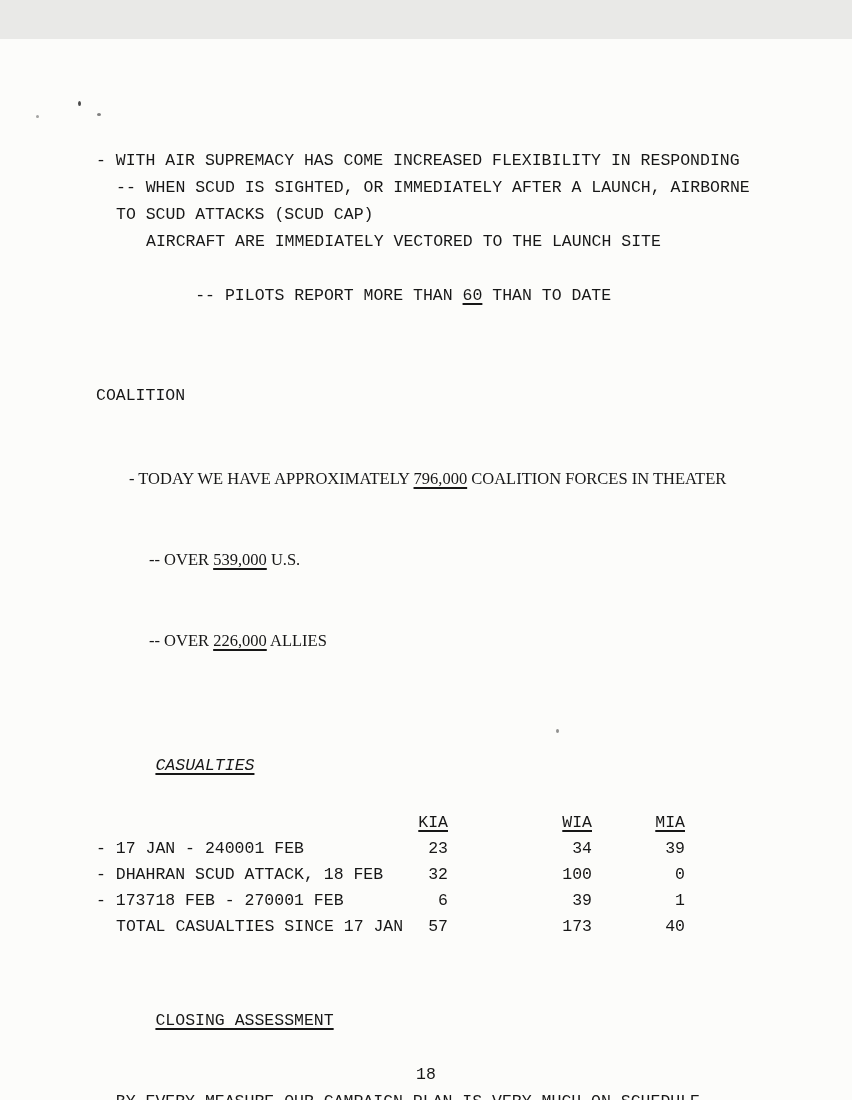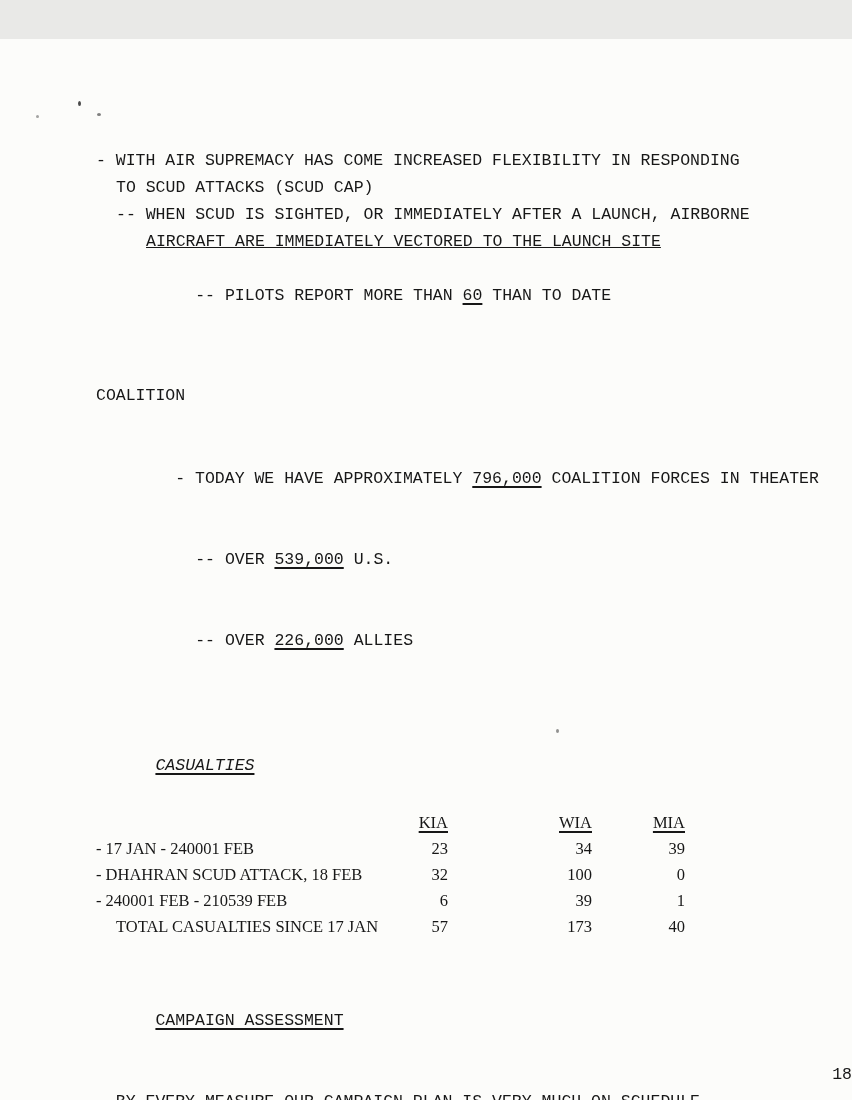--- a/index.html
+++ b/index.html
@@ -6,39 +6,39 @@
   html,body { width:852px; height:1100px; }
   body { background:#e9e9e7; font-family:"Liberation Mono","DejaVu Sans Mono",monospace; }
   .page {
     position:relative; width:852px; height:1100px; background:#fcfcfa;
     color:#171717; font-size:16.5px; line-height:27px; overflow:hidden;margin-top:39px;
   }
   .doc { position:absolute; top:108px; left:96px; width:700px; }
   .line { white-space:pre; }
   .u { text-decoration:underline; text-underline-offset:3px; text-decoration-thickness:1.5px; }
   .ind1 { padding-left:20px; }
-  .ind2 { padding-left:50px;text-decoration:underline; }
+  .ind2 { padding-left:50px; }
 
   .sec-personnel-heading { margin-top:46px; }
-  .sec-personnel-list { margin-top:29px; }
+  .sec-personnel-list { margin-top:29px;font-family:Liberation Serif, serif; }
   .sec-casualties-heading { margin-top:44px;font-style:italic; }
 
   .ctable { margin-top:4px; }
-  .trow { display:flex; line-height:26px; white-space:pre;font-family:Liberation Serif, serif; }
+  .trow { display:flex; line-height:26px; white-space:pre; }
   .tlabel { width:300px; flex:0 0 auto; }
   .tlabel.total { padding-left:20px; }
   .tnum { flex:0 0 auto; text-align:right; }
   .tnum.kia { width:52px; }
   .tnum.wia { width:144px;text-align:right; }
   .tnum.mia { width:93px; }
 
   .sec-closing-heading { margin-top:40px; }
   .closing-line1 { margin-top:27px; }
 
-  .page-number { position:absolute; top:1022px; left:0; right:0; text-align:right; line-height:27px; }
+  .page-number { position:absolute; top:1022px; left:0; right:0; text-align:center; line-height:27px; }
   .footer-note { position:absolute; top:1082px; left:86px; font-size:14.5px; line-height:24px; white-space:pre; font-weight:bold; }
 
   .speck { position:absolute; background:#4a4a4a; border-radius:50%; }
   .speck.s1 { top:62px;  left:78px;  width:3px; height:5px; }
   .speck.s2 { top:74px;  left:97px;  width:4px; height:3px; opacity:.7; }
   .speck.s3 { top:76px;  left:36px;  width:3px; height:3px; opacity:.5; }
   .speck.s4 { top:690px; left:556px; width:3px; height:4px; opacity:.6; }
 </style>
 </head>
 <body>
@@ -47,22 +47,22 @@
 
   <span class="speck s1"></span>
   <span class="speck s2"></span>
   <span class="speck s3"></span>
   <span class="speck s4"></span>
 
   <div class="doc">
 
     <div>
       <div class="line">- WITH AIR SUPREMACY HAS COME INCREASED FLEXIBILITY IN RESPONDING</div>
+      <div class="line ind1">-- WHEN SCUD IS SIGHTED, OR IMMEDIATELY AFTER A LAUNCH, AIRBORNE</div>
       <div class="line ind1">TO SCUD ATTACKS (SCUD CAP)</div>
-      <div class="line ind1">-- WHEN SCUD IS SIGHTED, OR IMMEDIATELY AFTER A LAUNCH, AIRBORNE</div>
       <div class="line ind2">AIRCRAFT ARE IMMEDIATELY VECTORED TO THE LAUNCH SITE</div>
       <div class="line ind1">
         <span>-- PILOTS REPORT MORE THAN </span><span class="u">60</span><span> THAN TO DATE</span>
       </div>
     </div>
 
     <div class="line sec-personnel-heading">COALITION</div>
 
     <div class="sec-personnel-list">
       <div class="line">
@@ -93,35 +93,35 @@
         <span class="tnum wia">34</span>
         <span class="tnum mia">39</span>
       </div>
       <div class="trow">
         <span class="tlabel">- DHAHRAN SCUD ATTACK, 18 FEB</span>
         <span class="tnum kia">32</span>
         <span class="tnum wia">100</span>
         <span class="tnum mia">0</span>
       </div>
       <div class="trow">
-        <span class="tlabel">- 240001 FEB - 210539 FEB</span>
+        <span class="tlabel">- 173718 FEB - 270001 FEB</span>
         <span class="tnum kia">6</span>
         <span class="tnum wia">39</span>
         <span class="tnum mia">1</span>
       </div>
       <div class="trow">
         <span class="tlabel total">TOTAL CASUALTIES SINCE 17 JAN</span>
         <span class="tnum kia">57</span>
         <span class="tnum wia">173</span>
         <span class="tnum mia">40</span>
       </div>
     </div>
 
     <div class="line sec-closing-heading">
-      <span class="u">CAMPAIGN ASSESSMENT</span>
+      <span class="u">CLOSING ASSESSMENT</span>
     </div>
 
     <div>
       <div class="line closing-line1">- BY EVERY MEASURE OUR CAMPAIGN PLAN IS VERY MUCH ON SCHEDULE</div>
 
     </div>
 
   </div>
 
   <div class="page-number">18</div>

